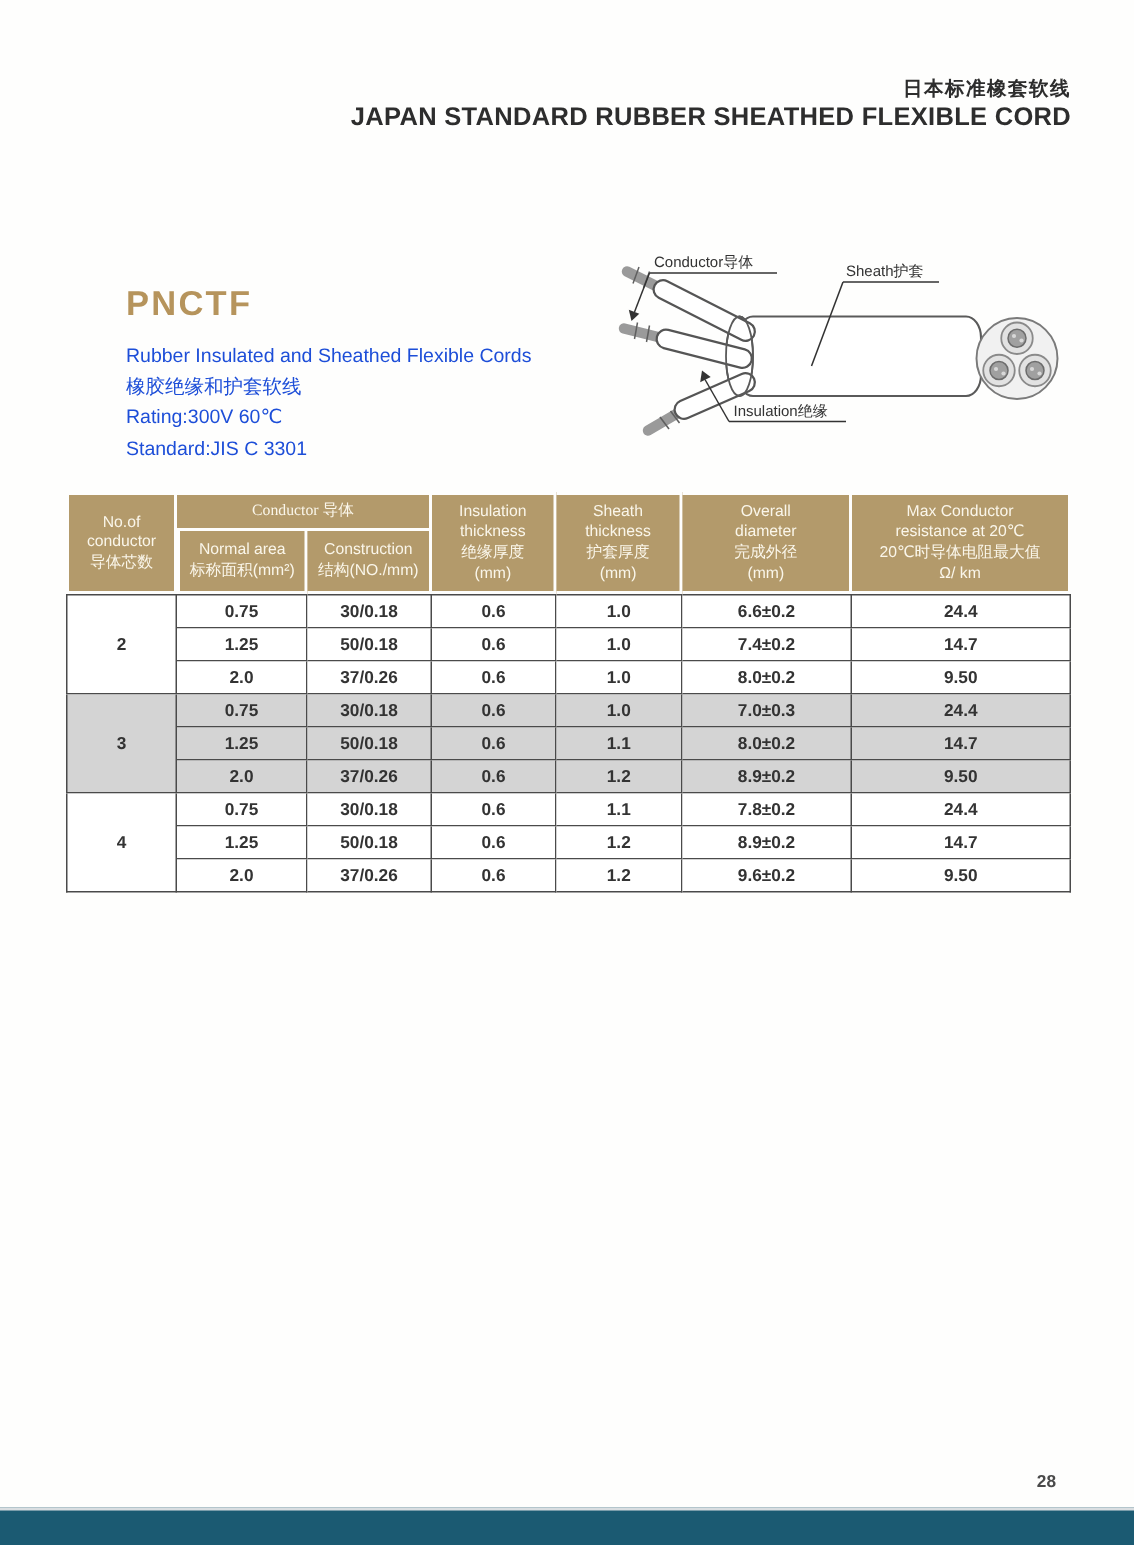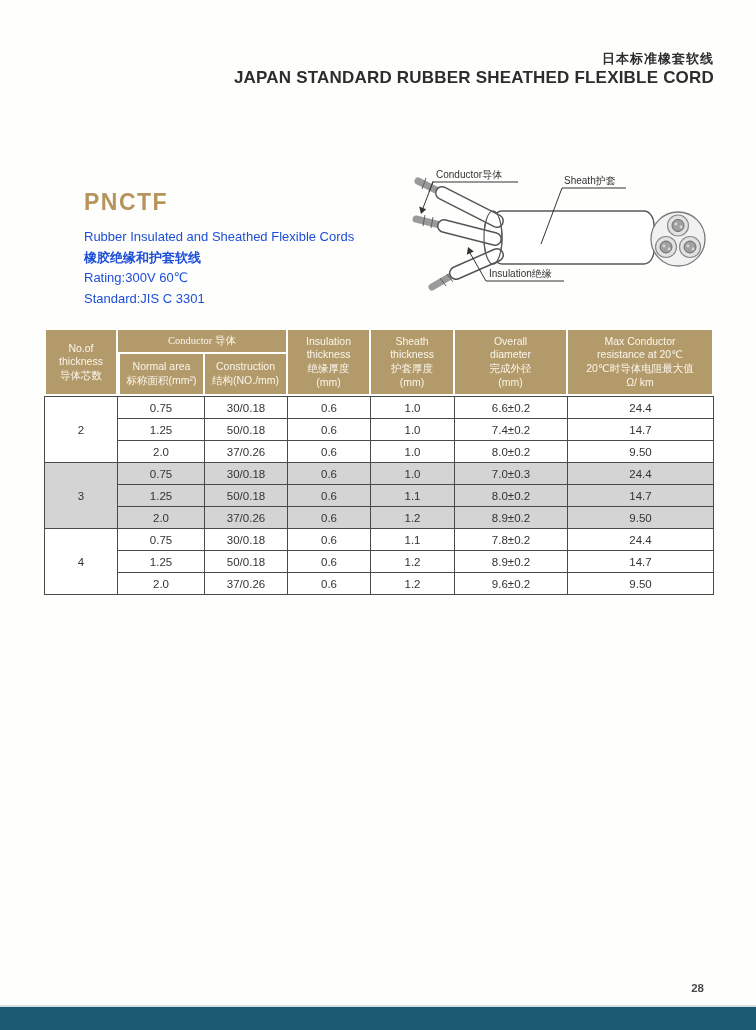--- a/index.html
+++ b/index.html
@@ -12,21 +12,21 @@
 
   
   .doc-header{position:absolute;top:52px;right:42px;text-align:right;line-height:1.15;}
   .doc-header .cn{font-size:13px;font-weight:bold;color:#2d2d2d;letter-spacing:1px;}
   .doc-header .en{font-size:17px;font-weight:bold;color:#2d2d2d;letter-spacing:.2px;margin-top:1px;}
 
   
   .product{position:absolute;left:44px;top:184px;line-height:1.6;margin-left:40px;}
   .product .model{font-size:23px;font-weight:bold;color:#b6945c;letter-spacing:1.5px;margin-bottom:6px;}
   .product .line{font-size:13px;color:#1d4ed8;}
-  .product .line.bold{font-weight:bold;}
+  .product .line.bold{font-weight:normal;}
 
   
   .diagram{position:absolute;left:402px;top:162px;width:334px;height:138px;}
 
   
   .spec-table{
     position:absolute;left:44px;top:328px;width:670px;
     border-collapse:separate;border-spacing:0;table-layout:fixed;
   }
   .spec-table th,.spec-table td{padding:0;margin:0;}
@@ -34,21 +34,21 @@
     background:#b39a6b;color:#faf6ea;font-weight:normal;
     font-size:10.5px;line-height:1.3;text-align:center;vertical-align:middle;
     border-right:2px solid #fefefd;border-bottom:2px solid #fefefd;
     white-space:pre-line;
   }
   .spec-table thead tr:first-child th{border-top:2px solid #fefefd;}
   .spec-table thead th:first-child{border-left:2px solid #fefefd;}
   .spec-table thead tr.sub th{height:40px;margin-top:12px;}
   .spec-table thead tr.grp th.span{height:22px;font-family:Liberation Serif, serif;}
   .spec-table tbody td,.spec-table tbody th{
-    font-size:11.5px;font-weight:normal;color:#333;text-align:center;vertical-align:middle;
+    font-size:11.5px;font-weight:bold;color:#333;text-align:center;vertical-align:middle;
     height:21px;border-right:1px solid #4a4a4a;border-bottom:1px solid #4a4a4a;
     background:#fff;
   }
   .spec-table tbody tr.first td,.spec-table tbody tr.first th{border-top:1px solid #4a4a4a;}
   .spec-table tbody th.count{border-left:1px solid #4a4a4a;}
   .spec-table tbody tr.gray td,.spec-table tbody tr.gray th{background:#d4d4d4;}
 
   
   .page-number{position:absolute;right:52px;bottom:36px;font-size:11.5px;color:#4a4a4a;font-weight:bold;}
   .footer-bar{position:absolute;left:0;bottom:0;width:756px;height:23px;background:#1b5a72;border-top:2px solid #d9dee1;}
@@ -144,21 +144,21 @@
         <col style="width:87px">
         <col style="width:83px">
       <col style="width:83px">
         <col style="width:84px">
         <col style="width:113px">
         <col style="width:146px">
     </colgroup>
     <thead>
       <tr class="grp">
         <th rowspan="2">No.of
-thickness
+conductor
 导体芯数</th>
         <th colspan="2" class="span">Conductor 导体</th>
         <th rowspan="2">Insulation
 thickness
 绝缘厚度
 (mm)</th>
         <th rowspan="2">Sheath
 thickness
 护套厚度
 (mm)</th>

